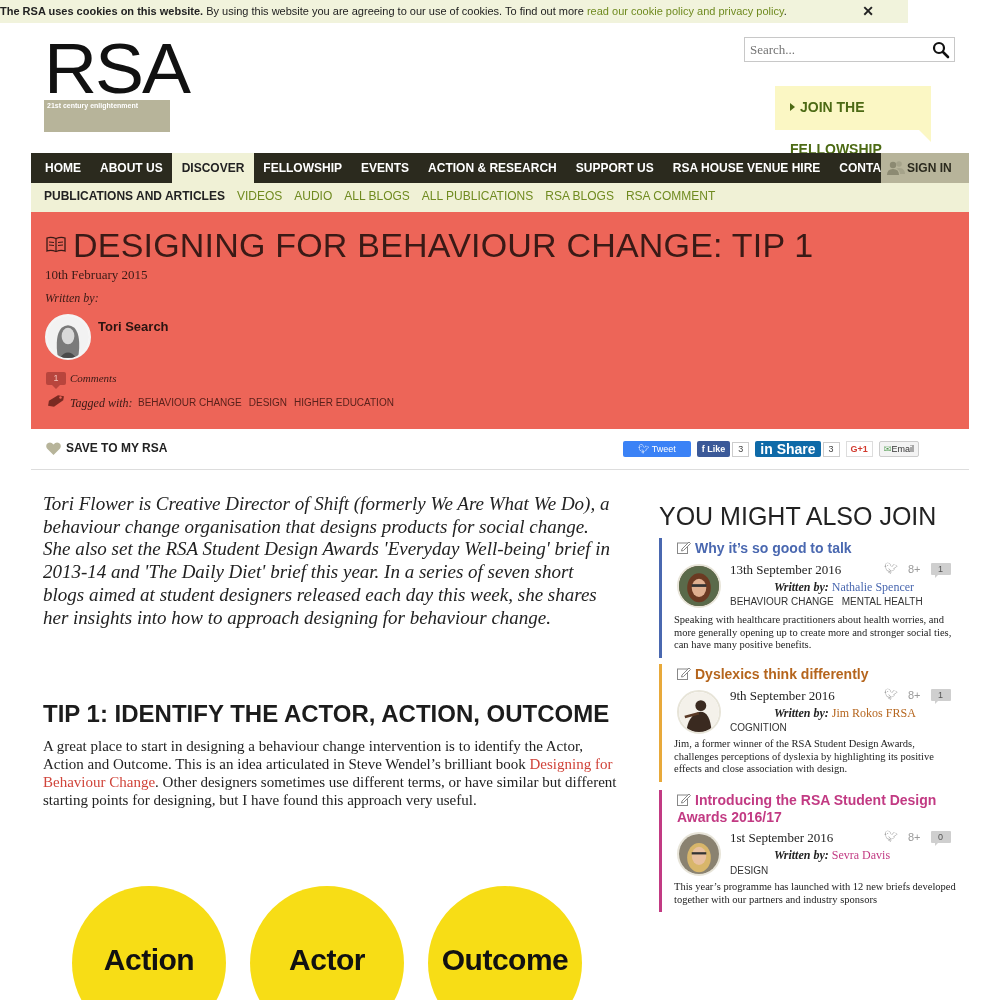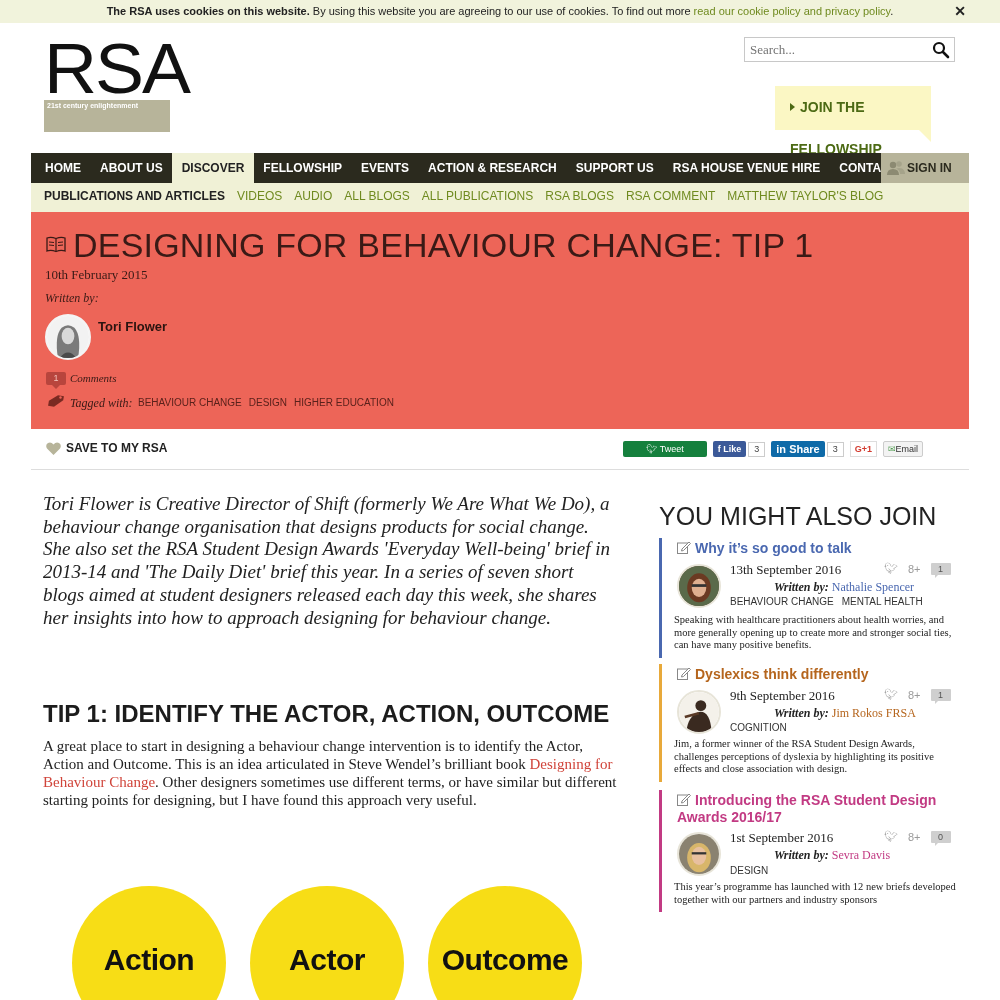--- a/index.html
+++ b/index.html
@@ -1,20 +1,20 @@
 <!DOCTYPE html>
 <html><head>
 <meta charset="utf-8">
 <style>
   * { box-sizing: border-box; margin: 0; padding: 0; }
   body { width: 1000px; height: 1000px; overflow: hidden; background: #fff; font-family: "Liberation Sans", sans-serif; color: #222; position: relative; }
   a { text-decoration: none; }
 
   
-  .cookie { position: absolute; left: 0; top: 0; width: 1000px; height: 23px; background: #f1f3dc; font-size: 11px; line-height: 23px; text-align: center; color: #222; }
+  .cookie { position: absolute; left: 0; top: 0; width: 908px; height: 23px; background: #f1f3dc; font-size: 11px; line-height: 23px; text-align: left; color: #222; }
   .cookie b { font-weight: bold; }
   .cookie .link { color: #6f8a1f; }
   .cookie .close { position: absolute; right: 34px; top: 0; font-weight: bold; font-size: 14px; cursor: pointer; }
 
   
   .logo { position: absolute; left: 44px; top: 38px; width: 130px; }
   .logo .letters { font-family: "Liberation Sans", sans-serif; font-size: 70px; line-height: 62px; font-weight: normal; letter-spacing: -2px; color: #111; transform: scaleX(1.05); transform-origin: left; }
   .logo .tag { display: block; margin-top: 0; width: 126px; height: 32px; background: #b7b49a; color: #fff; font-size: 7px; font-weight: bold; padding: 2px 3px; }
 
   
@@ -52,23 +52,23 @@
   .hero .comments { position: absolute; left: 39px; top: 160px; font-family: "Liberation Serif", serif; font-style: italic; font-size: 11px; color: #3a1a16; }
   .hero .tagicon { position: absolute; left: 16px; top: 181px; width: 18px; height: 16px; }
   .hero .tagged { position: absolute; left: 39px; top: 184px; font-family: "Liberation Serif", serif; font-style: italic; font-size: 12px; color: #3a1a16; }
   .hero .tags { position: absolute; left: 107px; top: 185px; display: flex; gap: 7px; }
   .hero .tags a { font-size: 10px; color: #5a211b; }
 
   
   .save { position: absolute; left: 46px; top: 441px; font-weight: bold; font-size: 12px; color: #222; display: flex; align-items: center; gap: 5px; }
   .save svg { width: 15px; height: 13px; }
   .share { position: absolute; left: 623px; top: 441px; display: flex; align-items: center; gap: 6px; }
-  .btn-tw { background: #15803d; color: #fff; font-size: 9px; height: 16px; line-height: 16px; padding: 0 23px; border-radius: 2px; }
+  .btn-tw { background: #3b82f6; color: #fff; font-size: 9px; height: 16px; line-height: 16px; padding: 0 15px; border-radius: 2px; }
   .btn-fb { background: #3b5998; color: #fff; font-size: 9px; font-weight: bold; height: 16px; line-height: 16px; padding: 0 5px; border-radius: 2px; }
-  .btn-li { background: #0e6aa8; color: #fff; font-size: 11px; font-weight: bold; height: 16px; line-height: 16px; padding: 0 5px; border-radius: 2px; }
+  .btn-li { background: #0e6aa8; color: #fff; font-size: 14px; font-weight: bold; height: 16px; line-height: 16px; padding: 0 5px; border-radius: 2px; }
   .cnt { border: 1px solid #ccc; font-size: 9px; height: 15px; line-height: 13px; padding: 0 5px; color: #444; background: #fff; margin-left: -4px; }
   .btn-gp { border: 1px solid #ddd; color: #d23a2e; font-size: 9px; font-weight: bold; height: 16px; line-height: 14px; padding: 0 4px; border-radius: 0; background: #fff; }
   .btn-em { border: 1px solid #ccc; color: #333; font-size: 9px; height: 16px; line-height: 14px; padding: 0 4px; border-radius: 2px; background: #f3f3f3; }
   .divider { position: absolute; left: 31px; top: 469px; width: 938px; height: 1px; background: #ddd; }
 
   
   .intro { position: absolute; left: 43px; top: 493px; width: 575px; font-family: "Liberation Serif", serif; font-style: italic; font-size: 19px; line-height: 22.7px; color: #222; }
   .tiph { position: absolute; left: 43px; top: 700px; font-weight: bold; font-size: 24px; color: #1c1c1c; white-space: nowrap; }
   .body1 { position: absolute; left: 43px; top: 737px; width: 575px; font-family: "Liberation Serif", serif; font-size: 15px; line-height: 18px; color: #222; }
   .body1 .lnk { color: #d0443a; }
@@ -137,21 +137,20 @@
 </div>
 
 <div class="subnav">
   <a class="item first">PUBLICATIONS AND ARTICLES</a>
   <a class="item">VIDEOS</a>
   <a class="item">AUDIO</a>
   <a class="item">ALL BLOGS</a>
   <a class="item">ALL PUBLICATIONS</a>
   <a class="item">RSA BLOGS</a>
   <a class="item">RSA COMMENT</a>
-  <a class="item">MATTHEW TAYLOR'S BLOG</a>
 </div>
 
 <div class="hero">
   <svg class="bookicon" viewBox="0 0 20 17">
       <path d="M1 2 Q5 0.5 10 2.5 Q15 0.5 19 2 L19 15 Q15 13.5 10 15.5 Q5 13.5 1 15Z" fill="none" stroke="#3a1a16" stroke-width="1.3"></path>
       <line x1="10" y1="2.5" x2="10" y2="15.5" stroke="#3a1a16" stroke-width="1.2"></line>
       <line x1="3" y1="6" x2="8" y2="6.5" stroke="#3a1a16"></line>
       <line x1="3" y1="9" x2="8" y2="9.5" stroke="#3a1a16"></line>
       <line x1="12" y1="6.5" x2="17" y2="6" stroke="#3a1a16"></line>
       <line x1="12" y1="9.5" x2="17" y2="9" stroke="#3a1a16"></line>
@@ -160,21 +159,21 @@
   <div class="date">10th February 2015</div>
   <div class="written">Written by:</div>
   <div class="avatar">
     <svg viewBox="0 0 46 46" width="42" height="42">
         <rect width="46" height="46" fill="#f2f2f2"></rect>
         <path d="M12 46 Q8 22 16 13 Q23 7 30 13 Q38 22 34 46Z" fill="#7a7a7a"></path>
         <ellipse cx="23" cy="22" rx="7" ry="9" fill="#d9d9d9"></ellipse>
         <path d="M14 46 Q23 34 32 46Z" fill="#4a4a4a"></path>
       </svg>
   </div>
-  <div class="author">Tori Flower</div>
+  <div class="author">Tori Search</div>
   <div class="cbubble">1</div>
   <div class="comments">Comments</div>
   <svg class="tagicon" viewBox="0 0 18 16">
       <path d="M2 14 L2 9 L10 2 L16 2 L16 6 L8 14Z" fill="#7a2a22" transform="rotate(10 9 8)"></path>
       <circle cx="13.5" cy="4.5" r="1.2" fill="#ed6558"></circle>
     </svg>
   <div class="tagged">Tagged with:</div>
   <div class="tags">
     <a>BEHAVIOUR CHANGE</a>
     <a>DESIGN</a>

